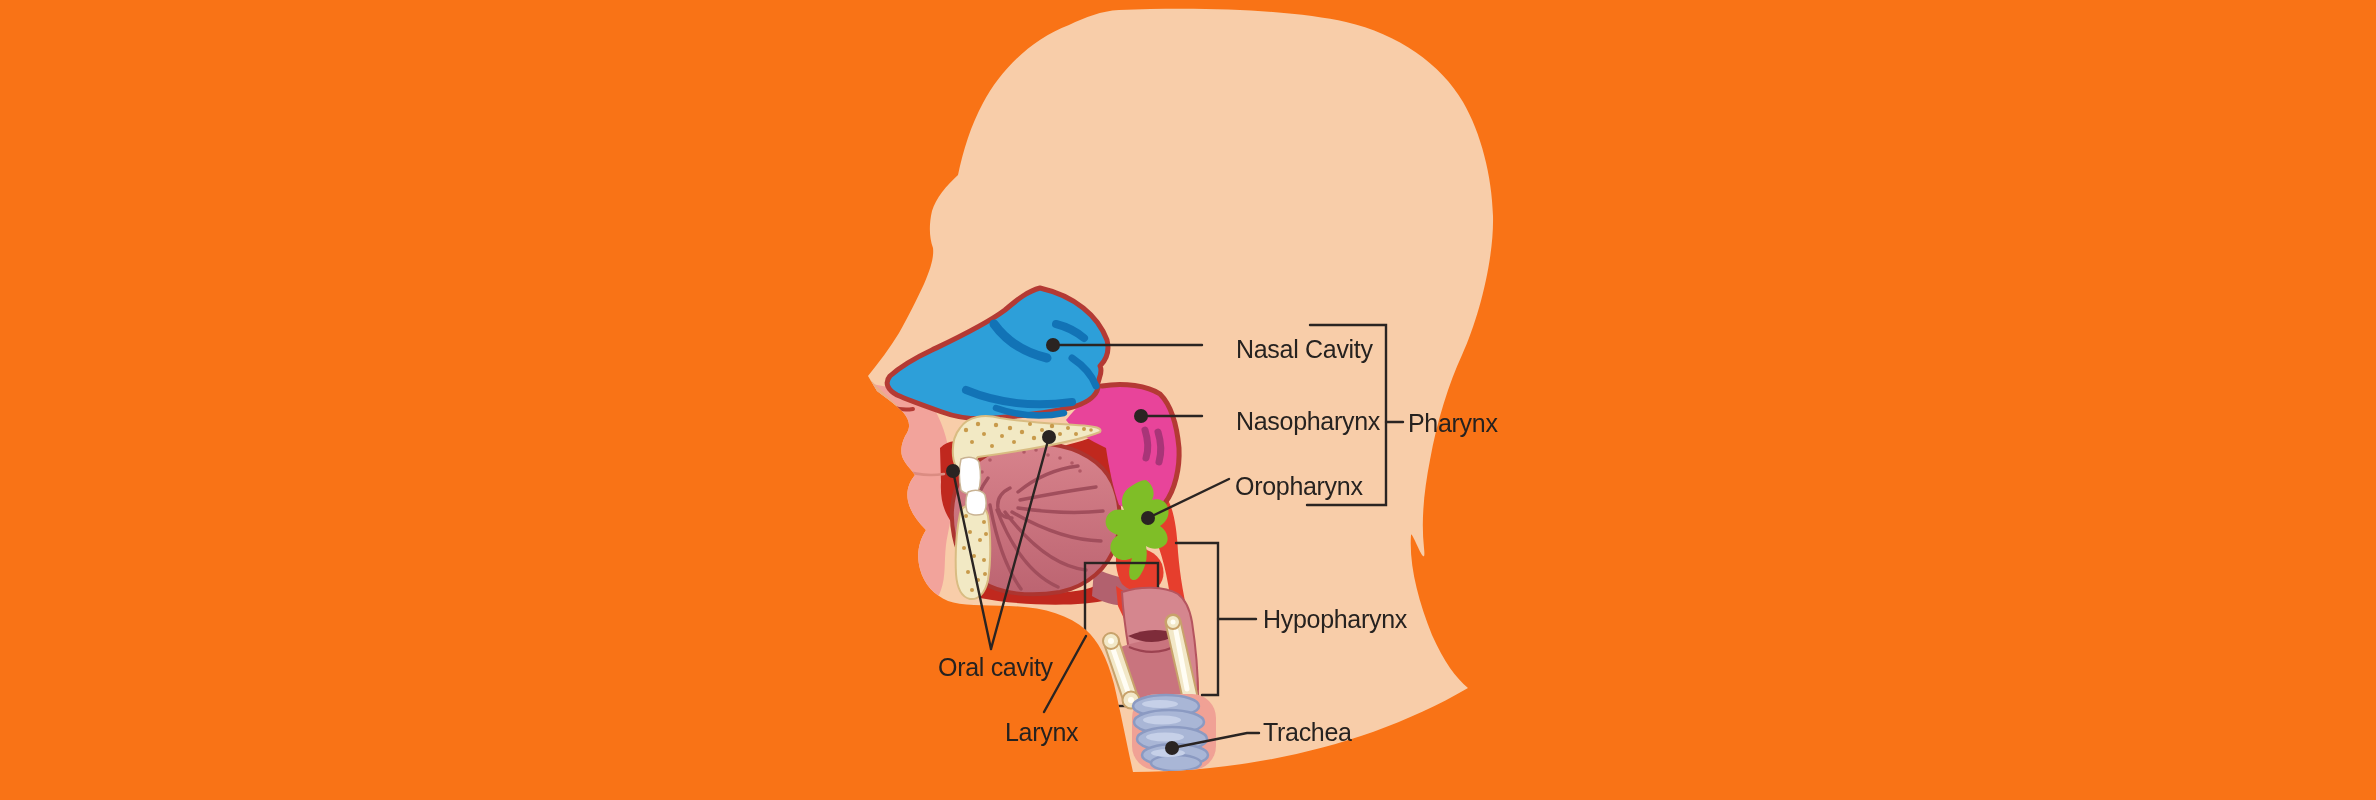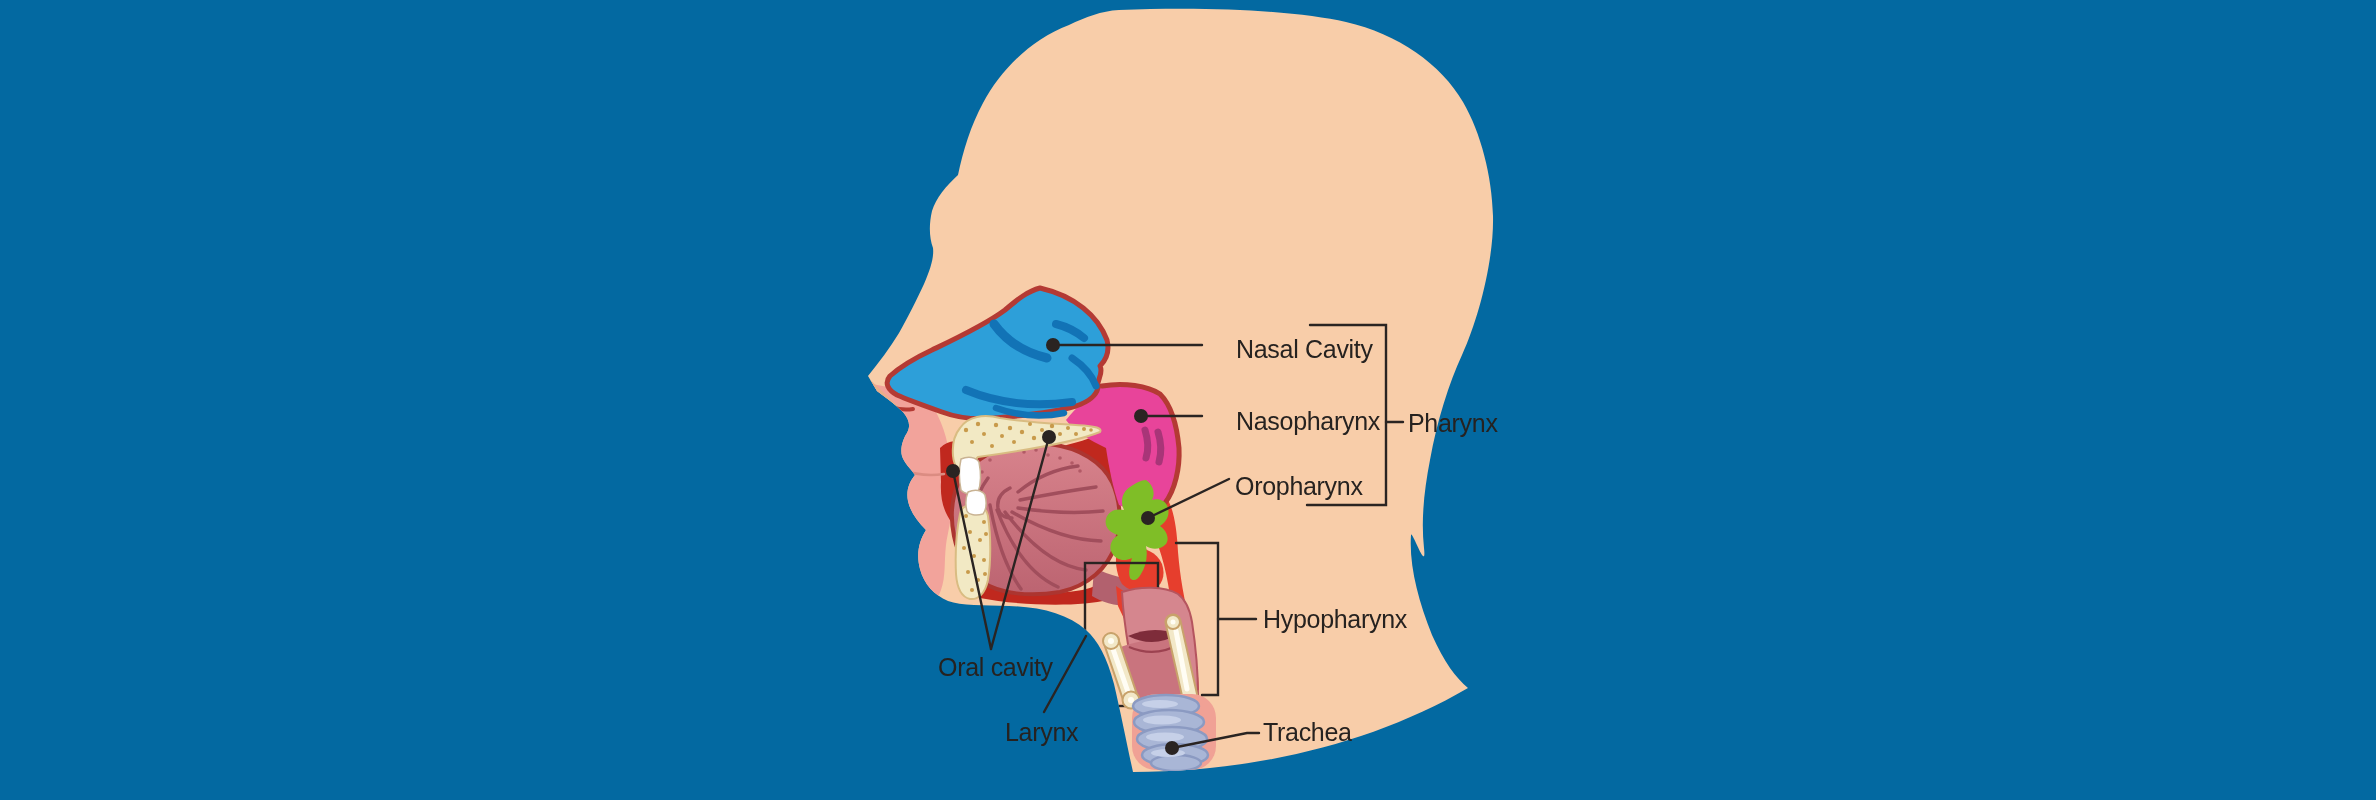--- a/index.html
+++ b/index.html
@@ -1,16 +1,16 @@
 <!DOCTYPE html>
 <html><head>
 <meta charset="utf-8">
 <style>
   html,body{margin:0;padding:0;background:#fff;}
-  .stage{position:relative;width:2376px;height:800px;background:#0369a1;overflow:hidden;}
+  .stage{position:relative;width:2376px;height:800px;background:#f97316;overflow:hidden;}
   svg{display:block;}
   .lbl{font-family:"Liberation Sans",sans-serif;font-size:25px;letter-spacing:-0.3px;fill:#262220;}
   .ann{stroke:#2A2422;stroke-width:2.4;fill:none;stroke-linecap:round;}
   .dot{fill:#2A2422;stroke:none;}
   .speck{fill:#C89A4B;stroke:none;}
   .tspeck{fill:#B25A66;stroke:none;}
 </style>
 </head>
 <body>
 

